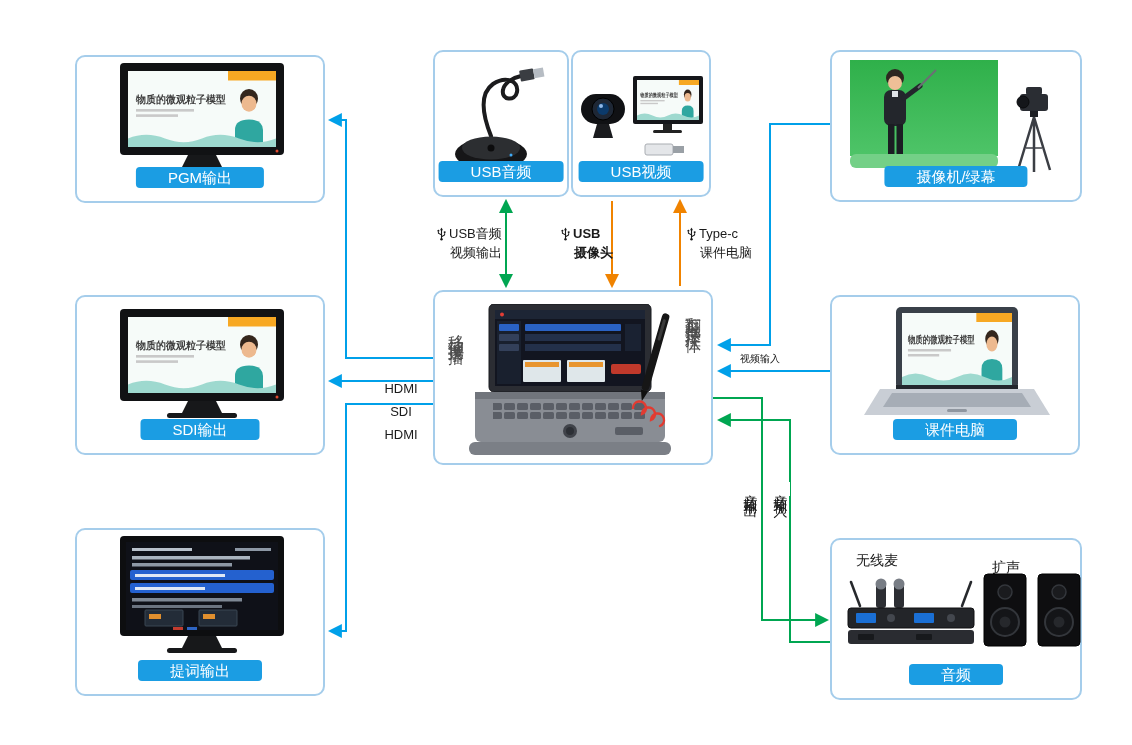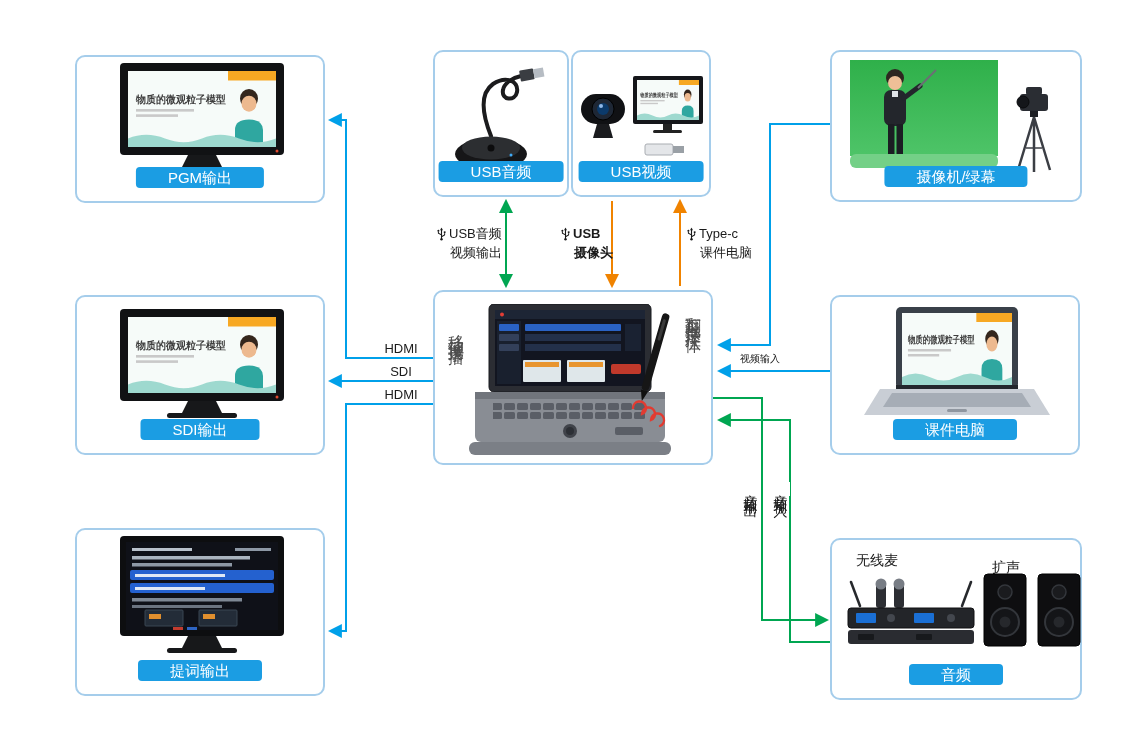--- a/index.html
+++ b/index.html
@@ -6,21 +6,21 @@
   .canvas{position:relative;width:1132px;height:745px;background:#ffffff;
           font-family:"Liberation Sans","DejaVu Sans",sans-serif;overflow:hidden;}
   .node{position:absolute;background:#fff;border:2px solid #a5cdeb;border-radius:10px;box-sizing:border-box;}
   .pill{position:absolute;left:50%;bottom:13px;transform:translateX(-50%);
         background:#1b9de3;color:#fff;font-size:15px;line-height:21px;
         padding:0 32px;border-radius:4px;white-space:nowrap;}
   .wires{position:absolute;left:0;top:0;pointer-events:none;}
   .link-label{position:absolute;font-size:13px;color:#1a1a1a;line-height:19px;white-space:nowrap;}
   .ll-row{display:flex;align-items:center;gap:2px;}
   .ll-ind{padding-left:14px;}
-  .port-label{position:absolute;font-size:13px;color:#1a1a1a;width:52px;text-align:center;}
+  .port-label{position:absolute;font-size:13px;color:#1a1a1a;width:52px;text-align:center;margin-top:40px;}
   .inline-label{position:absolute;font-size:10px;color:#1a1a1a;white-space:nowrap;}
   .vlabel{position:absolute;writing-mode:vertical-rl;text-orientation:upright;
           font-size:14px;color:#1a1a1a;letter-spacing:3px;background:#fff;padding:1px 0;}
   .side-label{position:absolute;writing-mode:vertical-rl;text-orientation:upright;
           font-size:16px;color:#4d4d4d;letter-spacing:3px;}
   .dev{position:absolute;}
   .small-cap{position:absolute;font-size:14px;color:#1a1a1a;}
   svg{display:block;}
 </style>
 </head>

